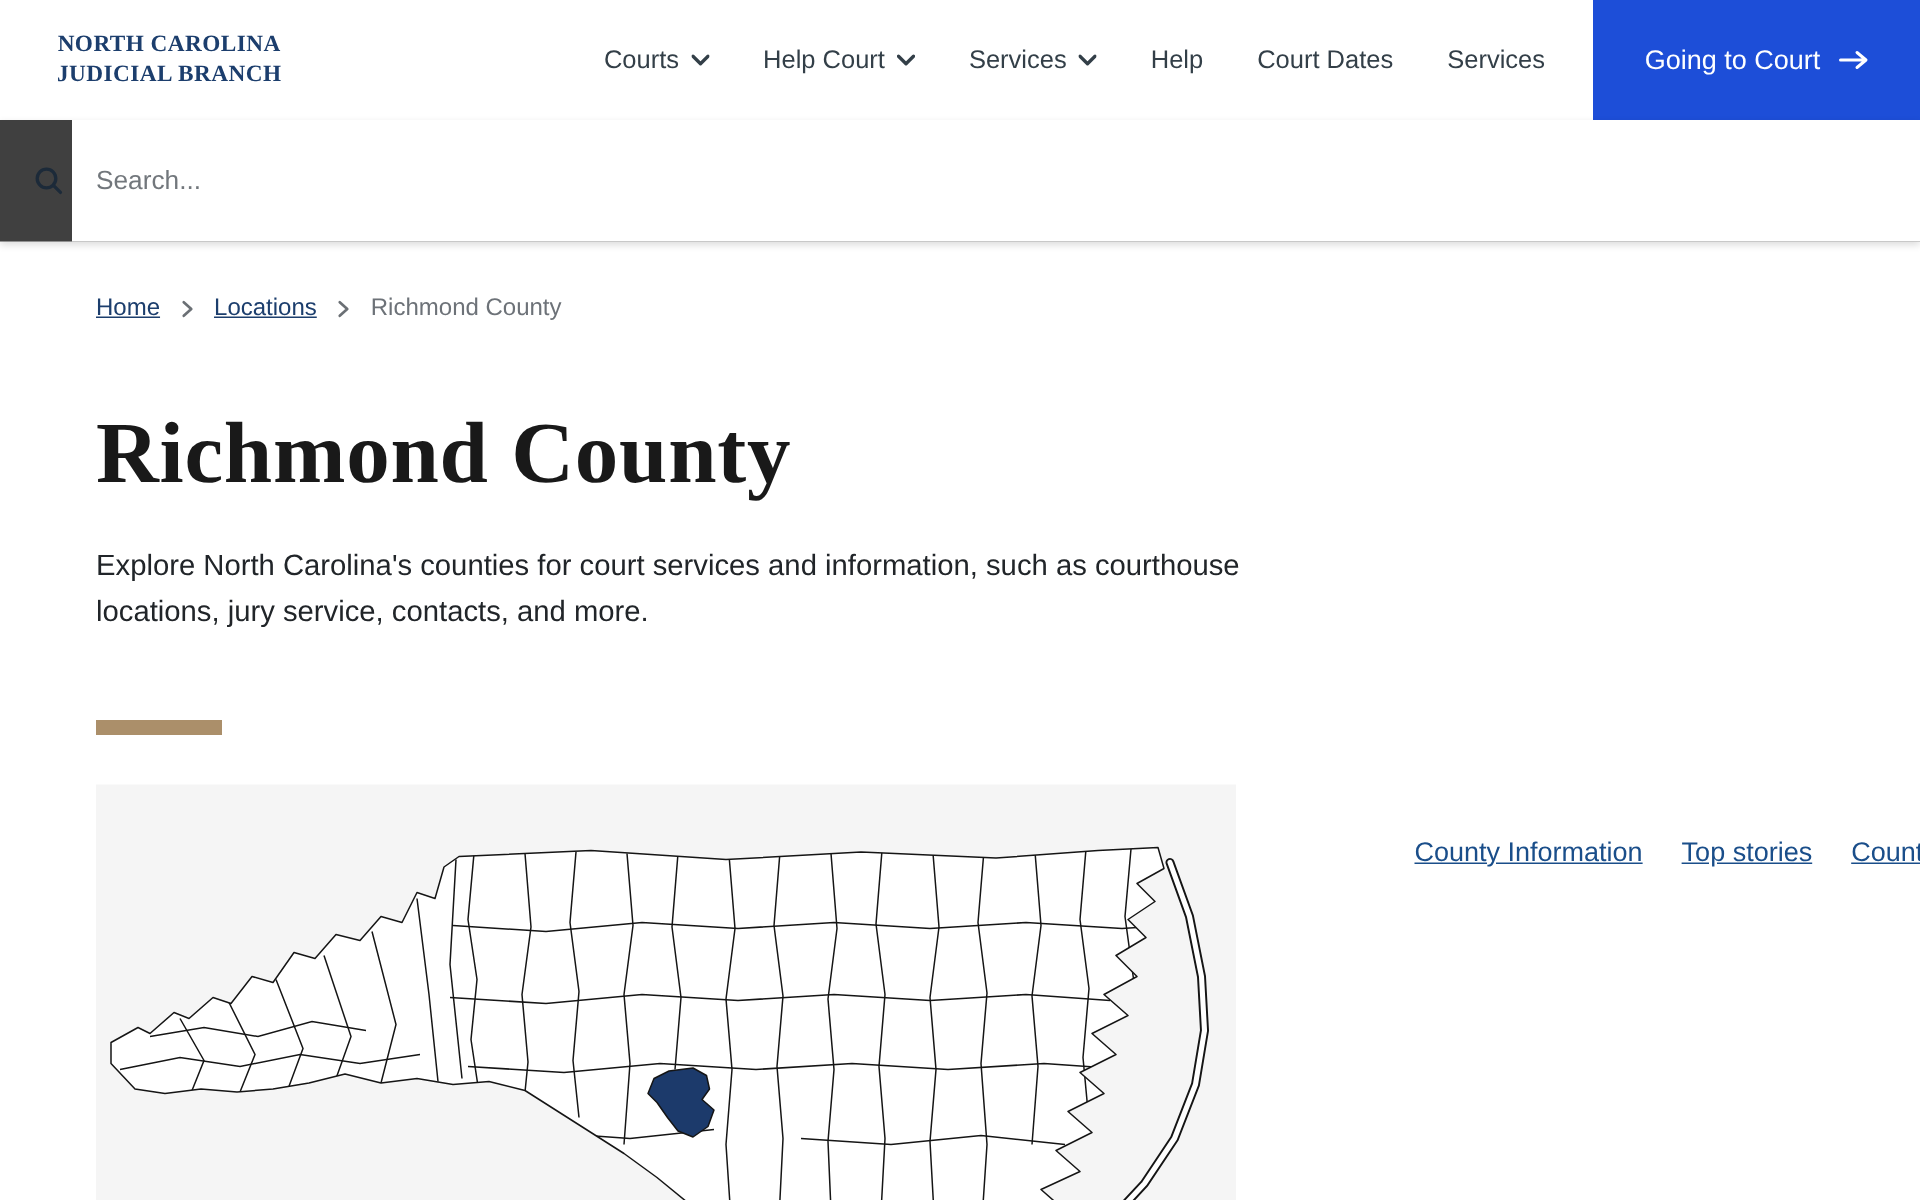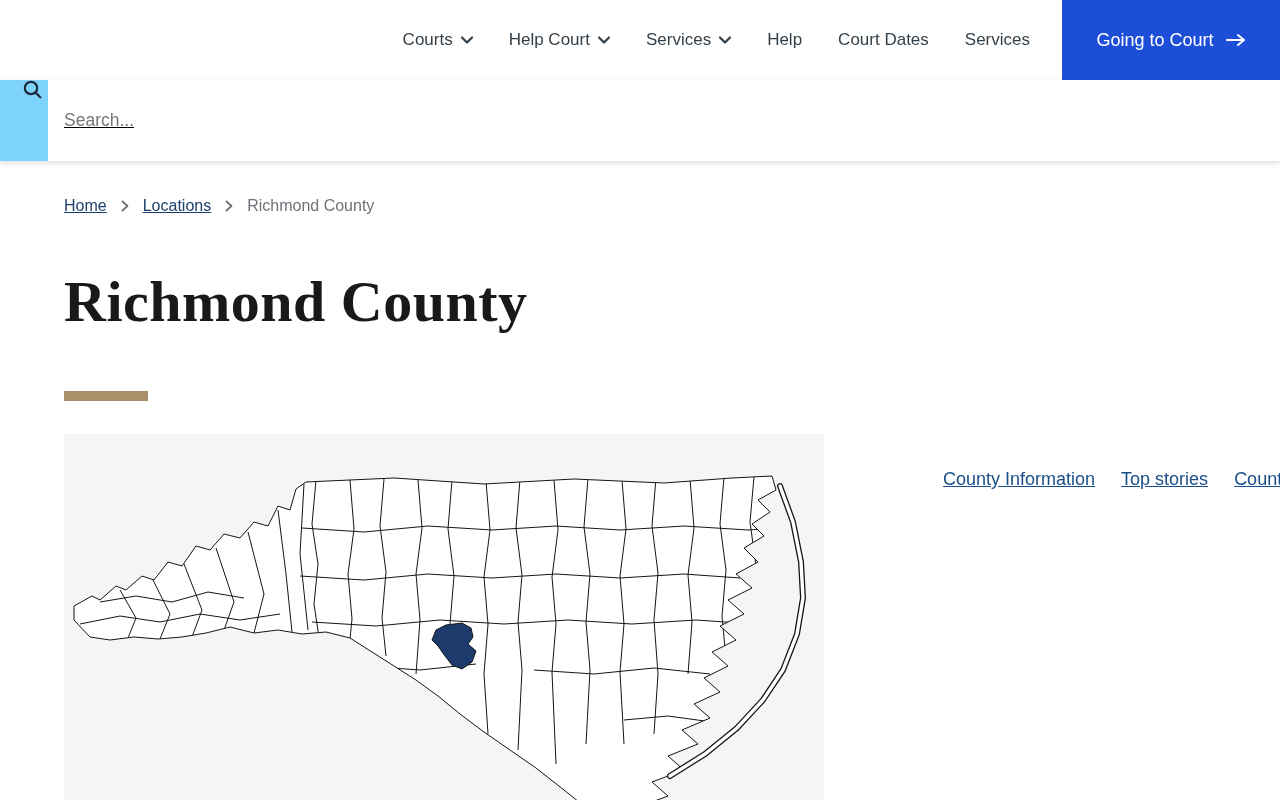--- a/index.html
+++ b/index.html
@@ -16,22 +16,22 @@
   .nav-item { display:flex; align-items:center; gap:8px; font-size:17px; color:#333f48;
               text-decoration:none; cursor:pointer; white-space:nowrap; }
   .chev { width:12px; height:8px; }
   .chev polyline { fill:none; stroke:#333f48; stroke-width:2.2; stroke-linecap:round; stroke-linejoin:round; }
   .cta { width:218px; background:#1d4ed8; color:#fff; display:flex; align-items:center;
          justify-content:center; gap:12px; font-size:18px; text-decoration:none; cursor:pointer; }
   .cta svg { width:20px; height:14px; }
   .cta svg path { stroke:#fff; stroke-width:2; fill:none; stroke-linecap:round; stroke-linejoin:round; }
 
   
-  .search-bar { height:81px; display:flex; padding-left:23px;
-                background:#7dd3fc; box-shadow:0 2px 5px rgba(0,0,0,.14); position:relative; z-index:2;text-decoration:underline; }
+  .search-bar { height:81px; display:flex; align-items:center; padding-left:23px;
+                background:#404040; box-shadow:0 2px 5px rgba(0,0,0,.14); position:relative; z-index:2; }
   .search-btn { background:none; border:none; cursor:pointer; display:flex; padding:0 6px 0 0; }
   .search-btn svg { width:19px; height:19px; }
   .search-btn circle { fill:none; stroke:#1c2a39; stroke-width:2.2; }
   .search-btn line { stroke:#1c2a39; stroke-width:2.2; stroke-linecap:round; }
   .search-input { flex:1; height:100%; border:none; outline:none; font-size:17.5px;
                   padding-left:16px; color:#333; font-family:"Liberation Sans", sans-serif; }
   .search-input::placeholder { color:#72777c; }
 
   
   main { padding-left:64px; }
@@ -60,20 +60,24 @@
   .contents-title { font-size:21px; font-weight:700; color:#13222e; }
   .jump-icon { width:20px; height:22px; }
   .jump-icon line, .jump-icon polyline { stroke:#0f3a4d; stroke-width:2; fill:none; stroke-linecap:round; stroke-linejoin:round; }
   .contents-links { margin:33px 0 0 35px; display:flex; flex-direction:row; gap:26px; }
   .contents-links a { font-size:18px; color:#1a4e8a; text-decoration:underline; cursor:pointer; width:max-content; }
 </style>
 </head>
 <body>
 
 <header class="site-header">
+  <a class="logo">
+    <span>NORTH CAROLINA</span>
+    <span>JUDICIAL BRANCH</span>
+  </a>
   <nav class="main-nav">
     <a class="nav-item">
       <span>Courts</span>
       <svg class="chev" viewBox="0 0 12 8">
           <polyline points="1,1.5 6,6.5 11,1.5"></polyline>
         </svg>
     </a>
     <a class="nav-item">
       <span>Help Court</span>
       <svg class="chev" viewBox="0 0 12 8">
@@ -126,20 +130,21 @@
     <span class="crumb-sep">
       <svg viewBox="0 0 8 12">
           <polyline points="1.5,1.5 6.5,6 1.5,10.5"></polyline>
         </svg>
     </span>
     <span class="crumb-current">Richmond County</span>
   </nav>
 
   <h1 class="page-title">Richmond County</h1>
 
+  <p class="intro">Explore North Carolina's counties for court services and information, such as courthouse locations, jury service, contacts, and more.</p>
 
   <div class="accent-rule"></div>
 
   <div class="content-row">
     <div class="map-card">
       <svg width="760" height="400" viewBox="0 0 760 400">
         <defs>
           <path id="mainland" d="M10 186 L10 172 L28 162 L36 166 L52 152 L62 156 L78 142 L90 146
             L104 128 L118 132 L132 112 L146 116 L160 100 L176 104 L190 88 L204 92 L214 72 L226 76
             L232 55 L242 48 L330 44 L420 50 L510 45 L600 49 L668 44 L708 42

